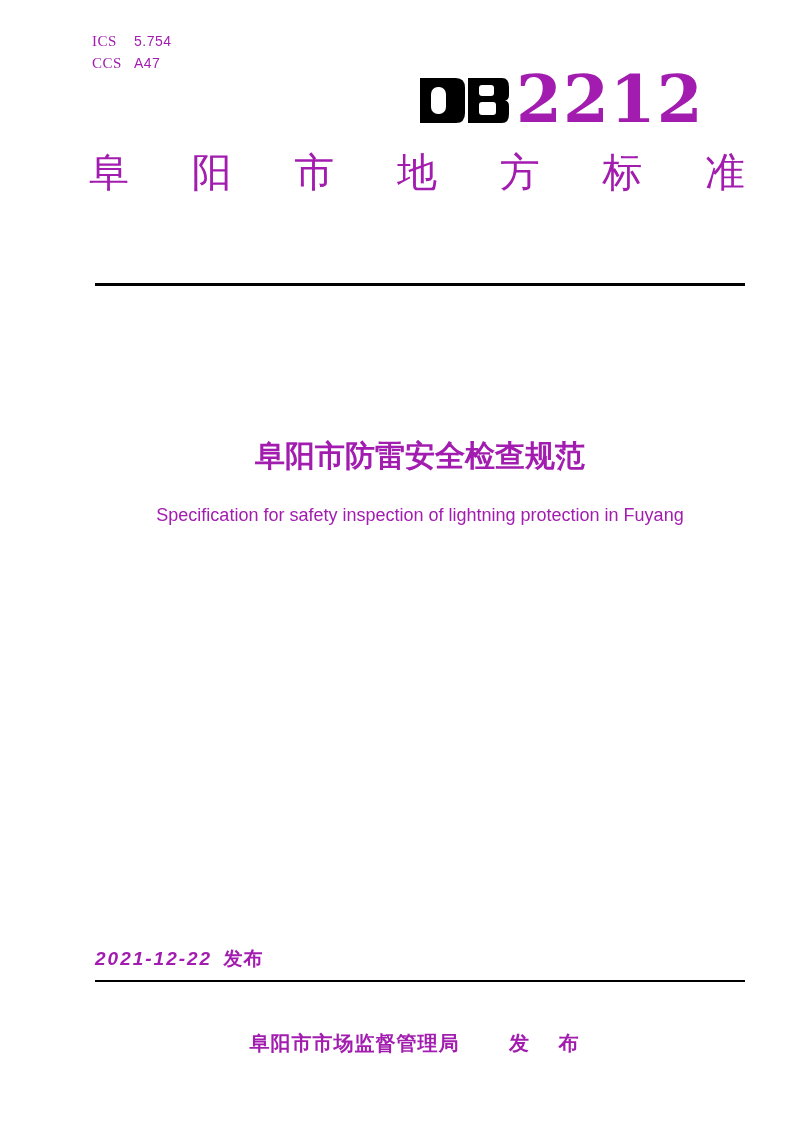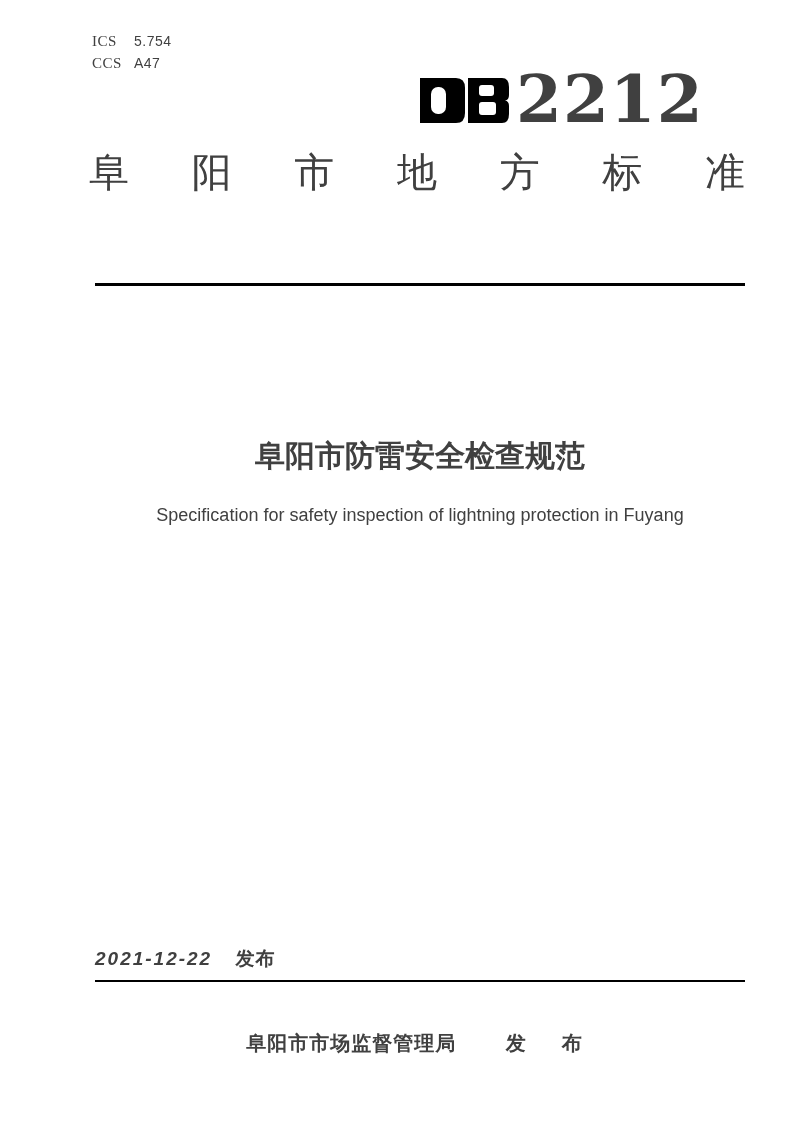--- a/index.html
+++ b/index.html
@@ -2,21 +2,21 @@
 <html><head>
 <meta charset="utf-8">
 <style>
   * { margin: 0; padding: 0; box-sizing: border-box; }
   html, body { background: #e8e8e8; }
   .page {
     position: relative;
     width: 800px;
     height: 1130px;
     background: #ffffff;
-    color: #404040;
+    color: #a21caf;
     font-family: "Liberation Sans", sans-serif;
     overflow: hidden;
     margin: 0 auto;
   }
 
   
   .codes { position: absolute; left: 92px; top: 33px; font-size: 14px; }
   .code-row { display: flex; align-items: baseline; height: 22px; }
   .code-label {
     font-family: "Liberation Serif", serif;
@@ -92,34 +92,34 @@
     position: absolute;
     left: 95px;
     top: 946px;
     width: 650px;
     display: flex;
     justify-content: space-between;
     font-size: 19px;
     font-weight: bold;
   }
   .date-num { letter-spacing: 2px; font-style: italic; }
-  .date-label { margin-left: 18px; letter-spacing: 1px; }
+  .date-label { margin-left: 6px; letter-spacing: 1px; }
 
   
   .publisher-row {
     position: absolute;
     left: 95px;
     top: 1030px;
     width: 650px;
     text-align: center;
     font-size: 20px;
     font-weight: bold;
   }
   .publisher-name { letter-spacing: 1px; }
-  .release-label { margin-left: 44px; letter-spacing: 12px; font-family: Liberation Mono, monospace; }
+  .release-label { margin-left: 44px; letter-spacing: 12px; }
 </style>
 </head>
 <body>
 
 <div class="page">
 
   <div class="codes">
     <div class="code-row">
       <span class="code-label">ICS</span>
       <span class="code-value">5.754</span>

